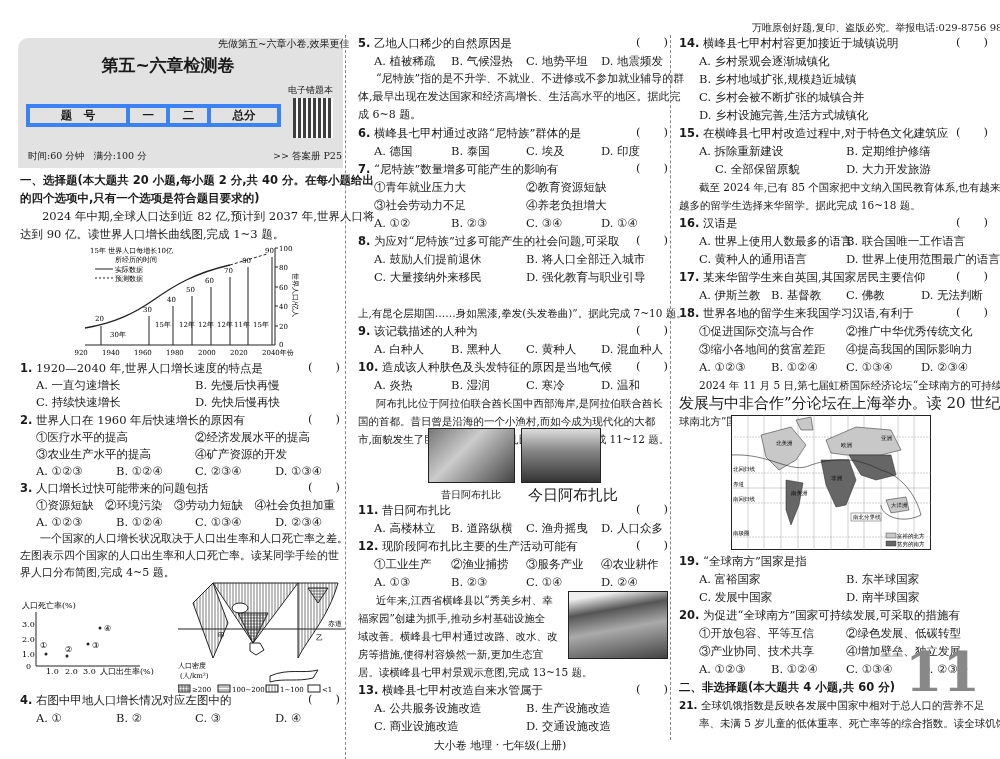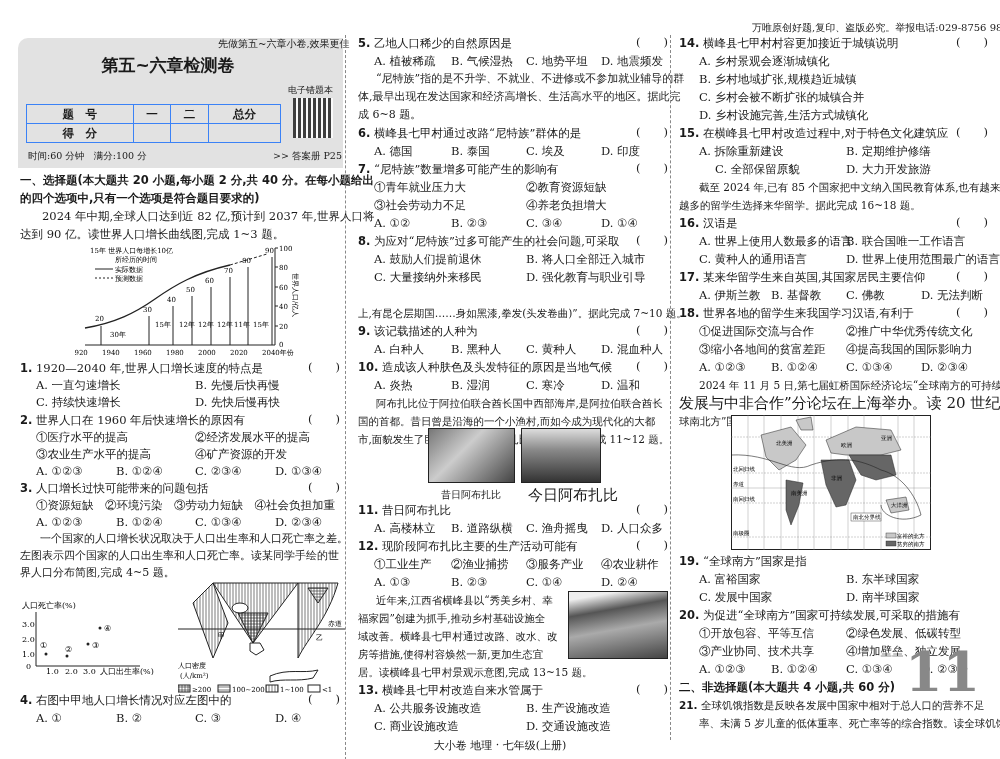--- a/index.html
+++ b/index.html
@@ -8,21 +8,21 @@
 .col{position:absolute;top:0}
 #c1{left:0;width:345px}
 #c2{left:345px;width:325px;border-left:1px dashed #888}
 #c3{left:670px;width:330px;border-left:1px dashed #888}
 .ln{position:absolute;white-space:nowrap;line-height:16px}
 .q{font-family:"DejaVu Sans","Liberation Sans",sans-serif;font-weight:bold}
 .paren{position:absolute;white-space:pre}
 .header-box{position:absolute;left:18px;top:38px;width:325px;height:130px;background:#e2e2e2;border-radius:10px 0 0 0}
 .title{position:absolute;left:0;width:300px;top:16px;text-align:center;font-family:"DejaVu Sans",sans-serif;font-weight:bold;font-size:17px}
 .score-table{position:absolute;left:8px;top:66px;border-collapse:collapse;width:255px}
-.score-table td{border:1px solid #3b82f6;height:19px;text-align:center;font-weight:bold;font-size:11.5px}
+.score-table td{border:4px solid #3b82f6;height:19px;text-align:center;font-weight:bold;font-size:11.5px}
 .qr{position:absolute;left:275px;top:60px;width:40px;height:40px;background:
 repeating-linear-gradient(90deg,#222 0 3px,#fff 3px 5px),#222;opacity:.85}
 .qrlabel{position:absolute;left:270px;top:46px;font-size:9px}
 .meta{position:absolute;top:112px;font-size:9.5px}
 .sec{font-family:"DejaVu Sans",sans-serif;font-weight:bold}
 .chart svg, .map svg{position:absolute}
 .photo{position:absolute;background:linear-gradient(135deg,#777,#ccc 40%,#444);border:1px solid #222}
 .footer{position:absolute;left:0;width:1000px;top:738px;text-align:center;font-size:11px}
 .big11{position:absolute;left:905px;top:640px;font-size:54px;color:#888;font-family:"DejaVu Serif",serif;font-weight:bold}
 </style>
@@ -33,26 +33,20 @@
   <div class="header-box">
     <div class="ln" style="left:200px;top:-2px;font-size:10px">先做第五~六章小卷,效果更佳</div>
     <div class="title">第五~六章检测卷</div>
     <table class="score-table">
       <tbody>
           <tr>
         <td>题　号</td>
         <td>一</td>
         <td>二</td>
         <td>总分</td>
-      </tr>
-      <tr>
-        <td>得　分</td>
-        <td></td>
-        <td></td>
-        <td></td>
       </tr>
     </tbody>
       </table>
     <div class="qrlabel">电子错题本</div>
     <div class="qr"></div>
     <div class="meta" style="left:10px">时间:60 分钟　满分:100 分</div>
     <div class="meta" style="left:255px">&gt;&gt; 答案册 P25</div>
   </div>
 
   <div class="ln sec" style="left:20px;top:172px">一、选择题(本大题共 20 小题,每小题 2 分,共 40 分。在每小题给出</div>

